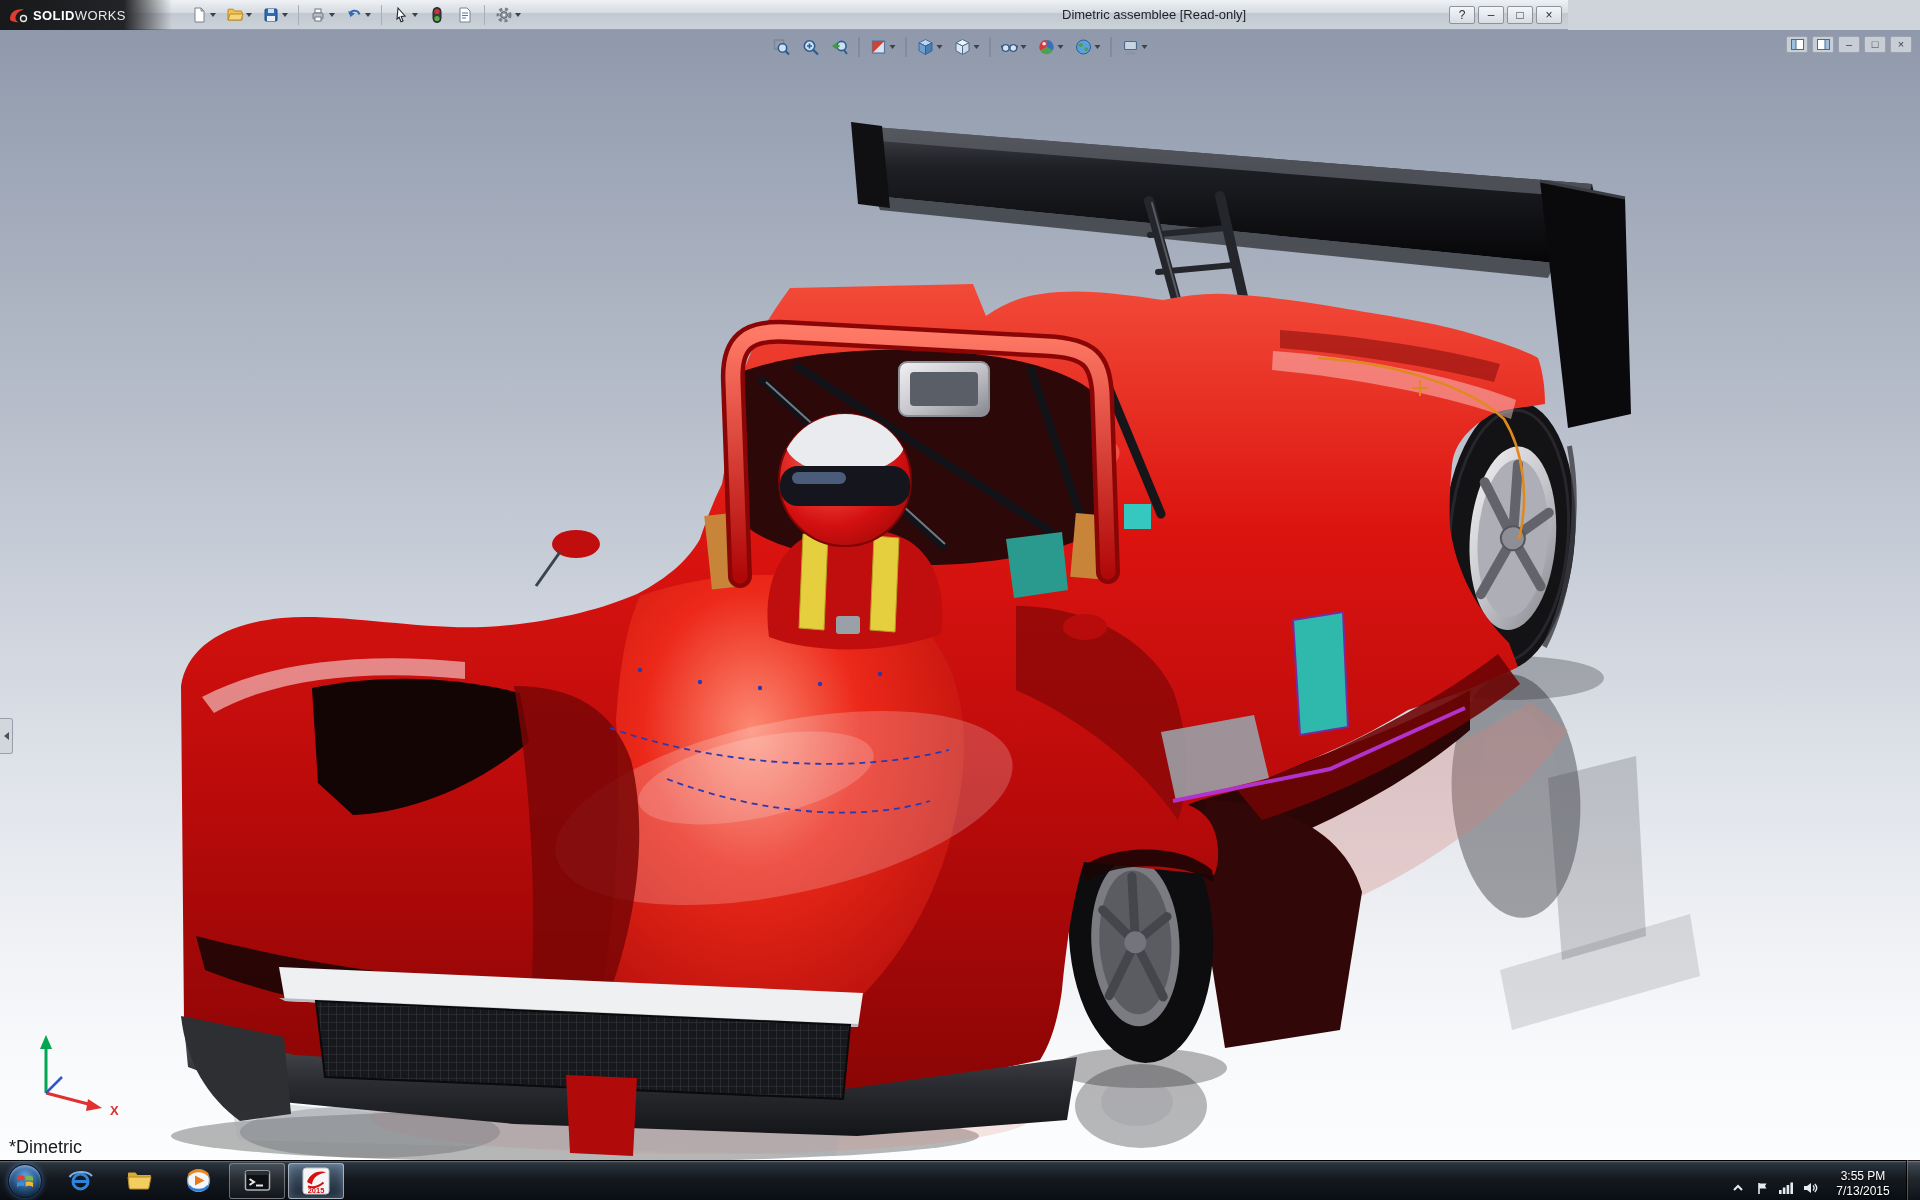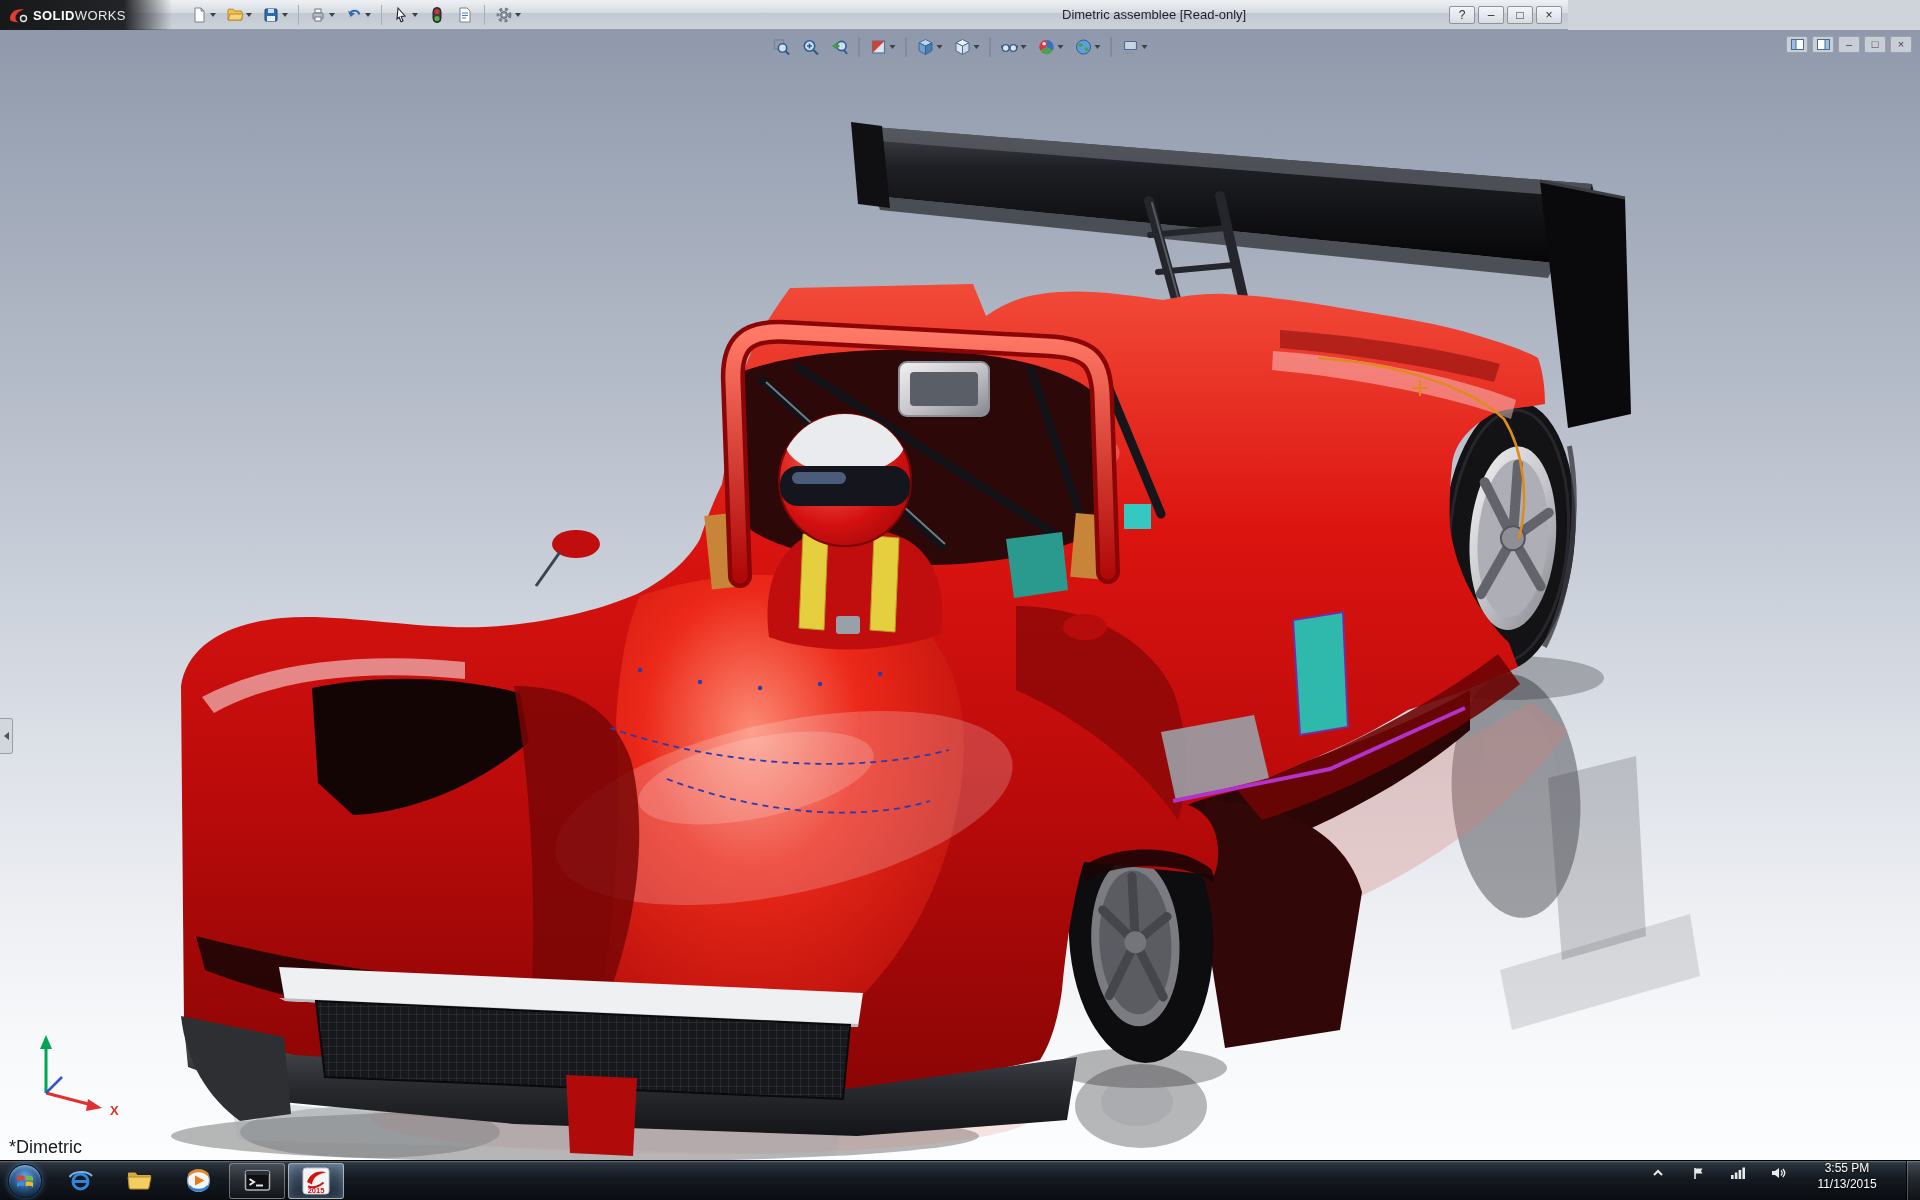--- a/index.html
+++ b/index.html
@@ -53,21 +53,21 @@
     border:1px solid #0a1a2c; box-shadow:0 0 6px rgba(90,150,220,.6), inset 0 2px 3px rgba(255,255,255,.4);
     display:flex; align-items:center; justify-content:center; }
   .tasks { display:flex; align-items:center; gap:3px; }
   .task { width:56px; height:36px; display:flex; align-items:center; justify-content:center;
     background:transparent; border:1px solid transparent; border-radius:3px; cursor:default; }
   .task.open { border-color:rgba(255,255,255,.35);
     background:linear-gradient(180deg,rgba(255,255,255,.14),rgba(255,255,255,.03)); }
   .task.active { border-color:rgba(255,255,255,.55);
     background:linear-gradient(180deg,rgba(150,190,230,.40),rgba(70,100,135,.28));
     box-shadow:inset 0 0 8px rgba(180,215,250,.35); }
-  .tray { margin-left:auto; display:flex; align-items:flex-start; gap:20px; padding-right:0; height:100%; }
+  .tray { margin-left:auto; display:flex; align-items:flex-end; gap:4px; padding-right:0; height:100%; }
   .tray-btn { background:transparent; border:none; display:flex; align-items:center; justify-content:center; width:20px; height:24px; cursor:default; }
   .clock { color:#fff; font-size:12px; line-height:1.3; text-align:center; text-shadow:0 1px 2px #000; width:78px; cursor:default; }
   .showdesk { width:14px; height:40px; background:linear-gradient(180deg,rgba(255,255,255,.10),rgba(255,255,255,.02));
     border:none; border-left:1px solid #000; box-shadow:inset 1px 0 0 rgba(255,255,255,.25); cursor:default; }
 </style>
 </head>
 <body>
 
 <div class="screen">
 
@@ -538,19 +538,19 @@
         </svg>
       </button>
       <button class="tray-btn">
         <svg width="16" height="14" viewBox="0 0 16 14">
           <path d="M2,5 H5 L9,2 V12 L5,9 H2 Z" fill="#e8eaec"></path>
           <path d="M11,4.5 C12.5,6 12.5,8 11,9.5 M12.8,3 C15.2,5.5 15.2,8.5 12.8,11" stroke="#e8eaec" stroke-width="1.4" fill="none"></path>
         </svg>
       </button>
       <div class="clock">
         <div>3:55 PM</div>
-        <div>11/13/2015</div>
+        <div>7/13/2015</div>
       </div>
       <button class="showdesk"></button>
     </div>
   </footer>
 
 </div>
 
 </body></html>

